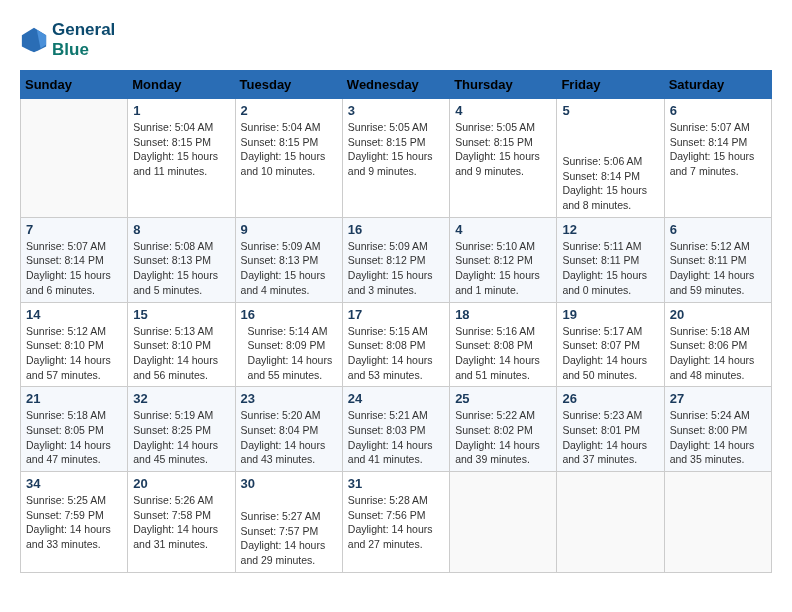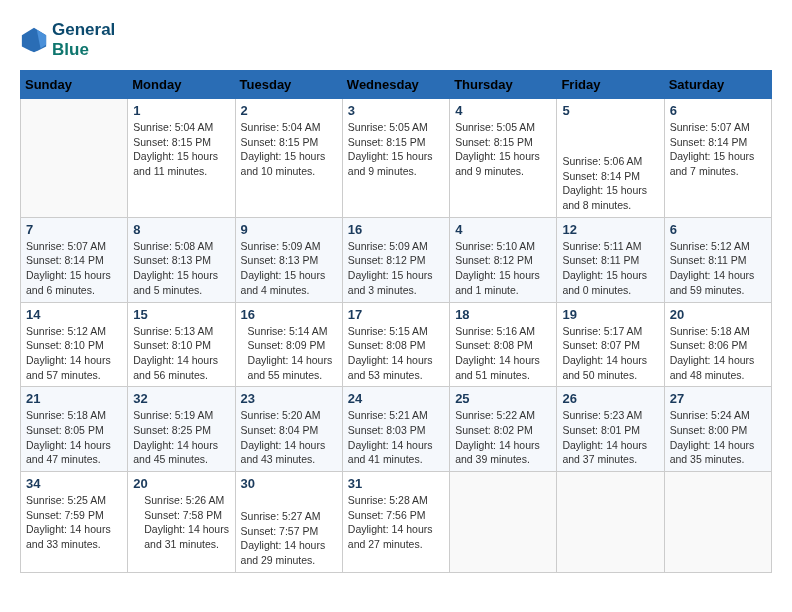--- a/index.html
+++ b/index.html
@@ -314,21 +314,21 @@
       <tr>
         <td>
           <span class="day-number">34</span>
           <div class="day-info" style="white-space: pre-line;">Sunrise: 5:25 AM
 Sunset: 7:59 PM
 Daylight: 14 hours
 and 33 minutes.</div>
         </td>
         <td>
           <span class="day-number">20</span>
-          <div class="day-info" style="white-space: pre-line; margin-left: 11px;">Sunrise: 5:26 AM
+          <div class="day-info" style="white-space: pre-line;">Sunrise: 5:26 AM
 Sunset: 7:58 PM
 Daylight: 14 hours
 and 31 minutes.</div>
         </td>
         <td>
           <span class="day-number">30</span>
           <div class="day-info" style="white-space: pre-line; margin-top: 18px;">Sunrise: 5:27 AM
 Sunset: 7:57 PM
 Daylight: 14 hours
 and 29 minutes.</div>

